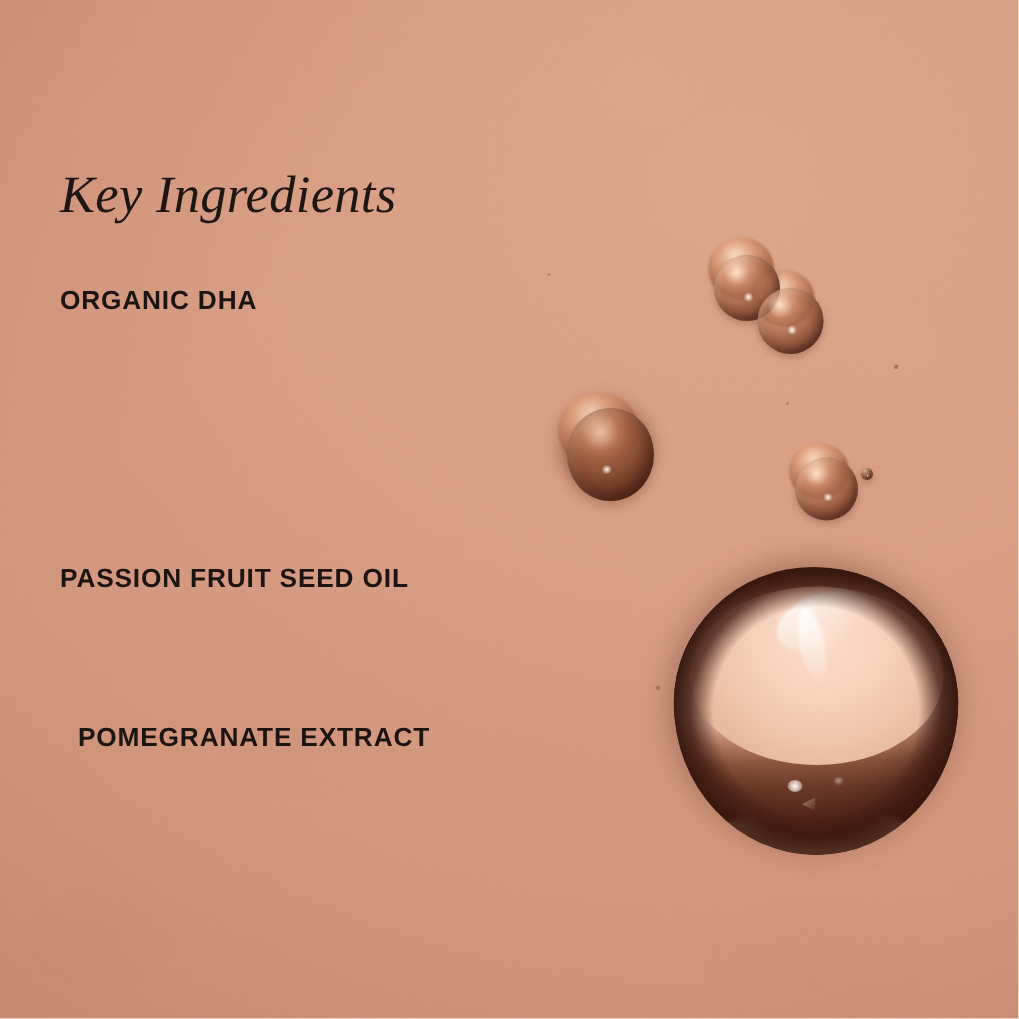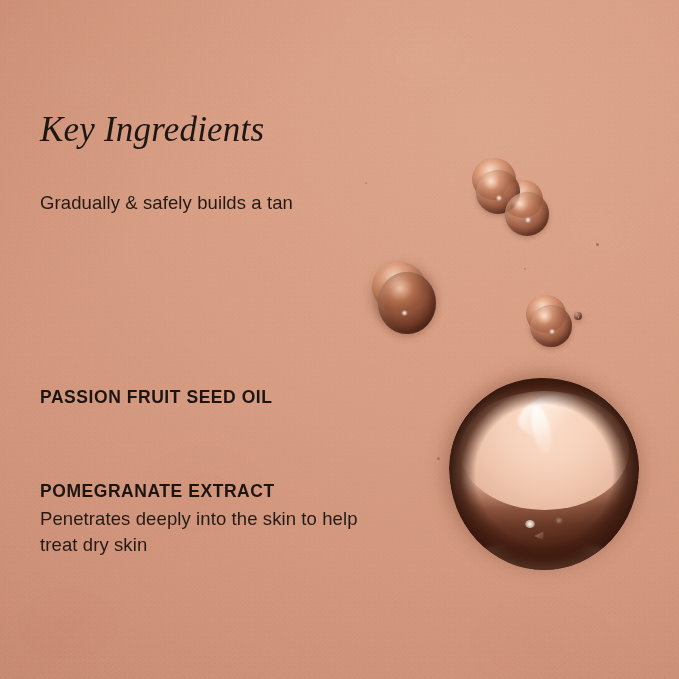--- a/index.html
+++ b/index.html
@@ -320,27 +320,26 @@
     <div id="drop-large-tri"></div>
     <div id="drop-large-rim"></div>
     <div id="drop-large-bottomrim"></div>
   </div>
 
   <div class="content">
 
     <div class="title">Key Ingredients</div>
 
     <div class="ingredient" style="top:190px;">
-      <p class="ing-desc">Gradually &amp; safely builds a tan</p>
+      <p class="ing-name">ORGANIC DHA</p>
     </div>
 
 
-    <div class="ingredient" style="top:387px;">
+    <div class="ingredient" style="top:375px;">
       <p class="ing-name">PASSION FRUIT SEED OIL</p>
     </div>
 
-    <div class="ingredient" style="top:481px;">
+    <div class="ingredient" style="top:481px;margin-left:12px;">
       <p class="ing-name">POMEGRANATE EXTRACT</p>
-      <p class="ing-desc">Penetrates deeply into the skin to help treat dry skin</p>
     </div>
 
   </div>
 </div>
 
 </body></html>

